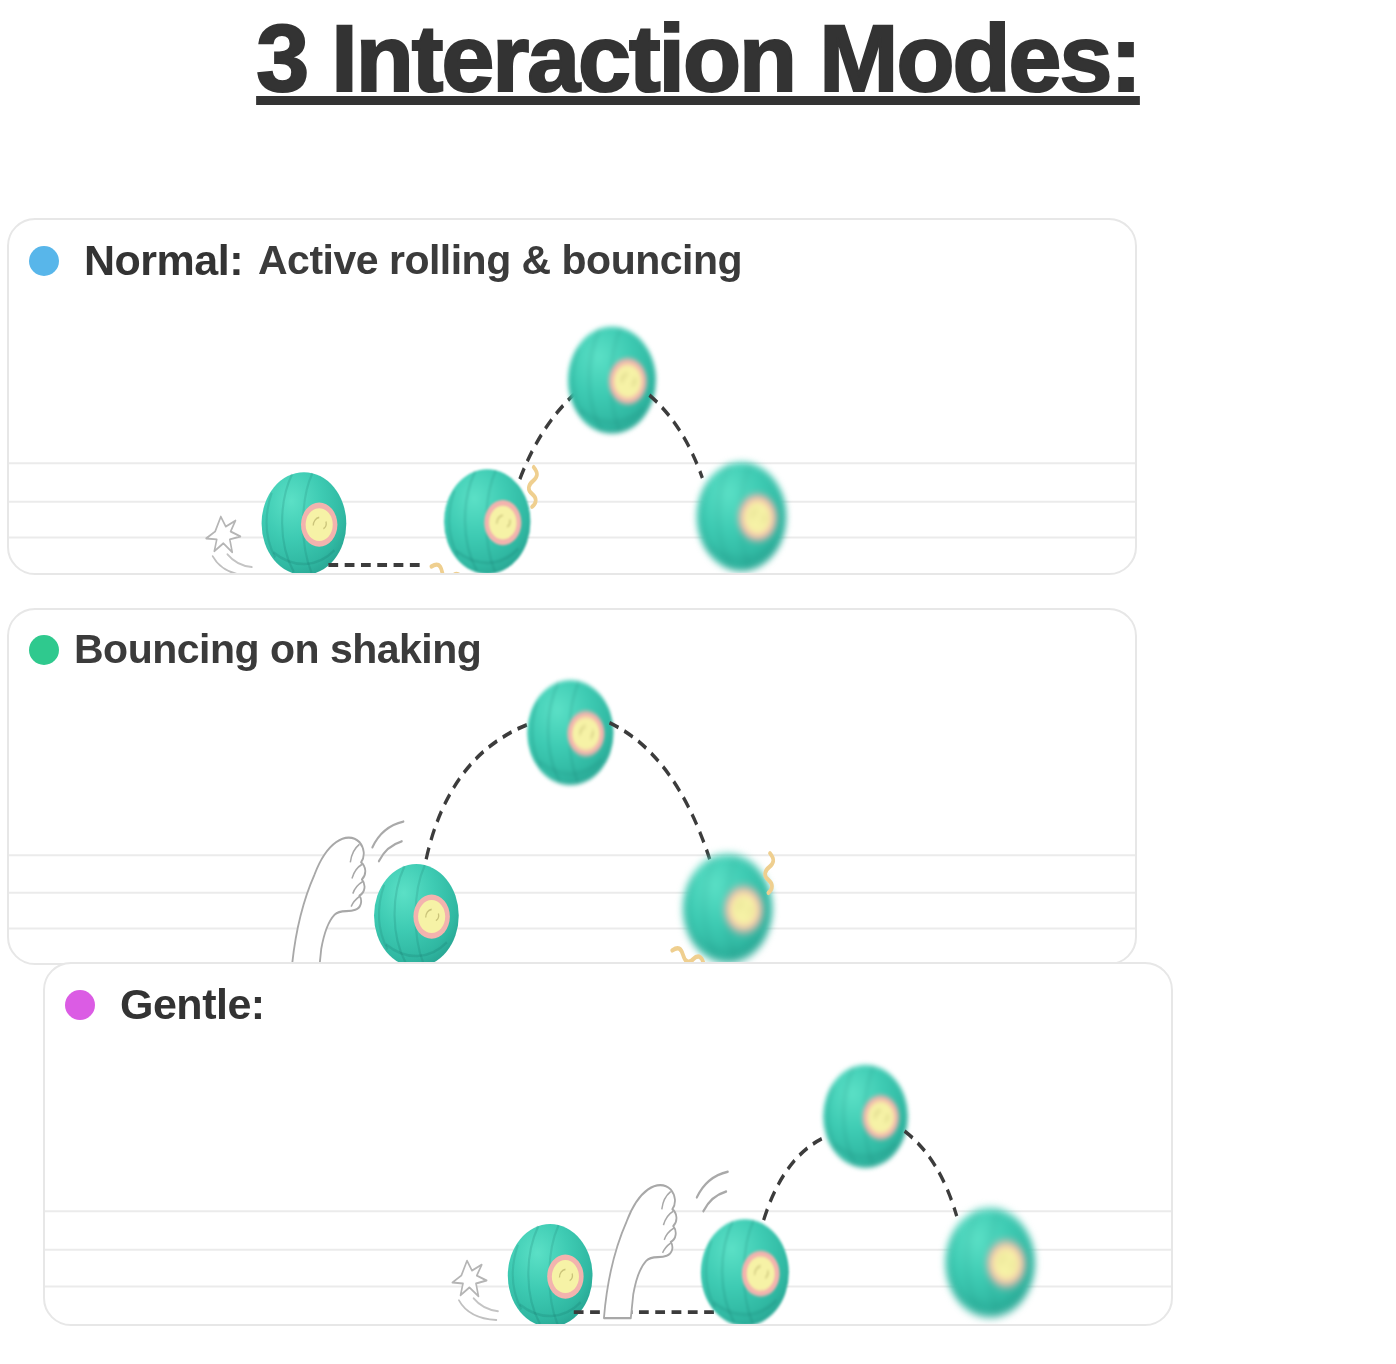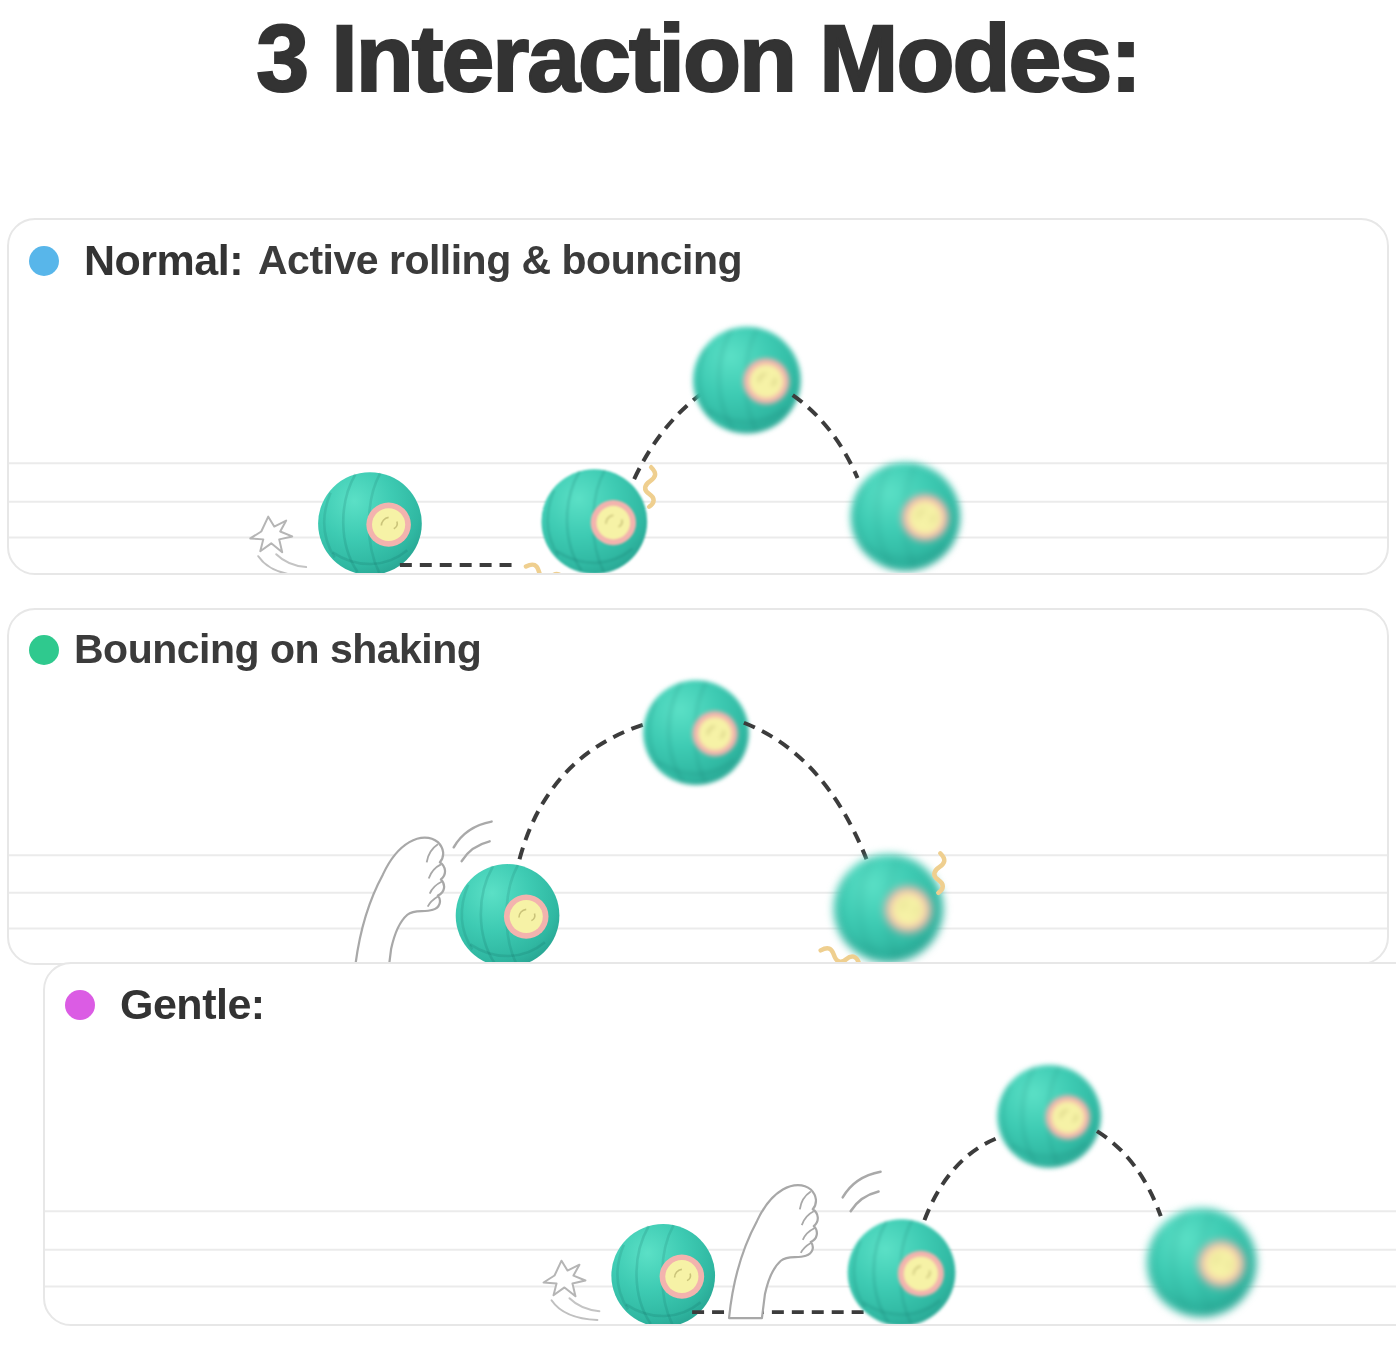--- a/index.html
+++ b/index.html
@@ -13,24 +13,25 @@
   body{
     background:var(--page-bg);
     font-family:"Liberation Sans","DejaVu Sans",sans-serif;
     position:relative;
   }
   .page-title{
     position:absolute; top:4px; left:0; width:100%;
     text-align:center;
     font-size:95px; font-weight:bold; letter-spacing:-2px;
     color:var(--title-text);
+    text-decoration:underline;
     -webkit-text-stroke:2.2px var(--title-text);
   }
   .panel{
-    position:absolute; left:7px; width:1382px; height:357px;
+    position:absolute; left:7px; width:1130px; height:357px;
     background:var(--panel-bg);
     border:2px solid var(--panel-border);
     border-radius:28px;
     overflow:hidden;
   }
   .panel.p1{top:218px;}
   .panel.p2{top:608px;}
   .panel.p3{top:962px;height:364px;margin-left:36px;}
   .mode-header{
     position:absolute; top:16px; left:20px; z-index:3;

